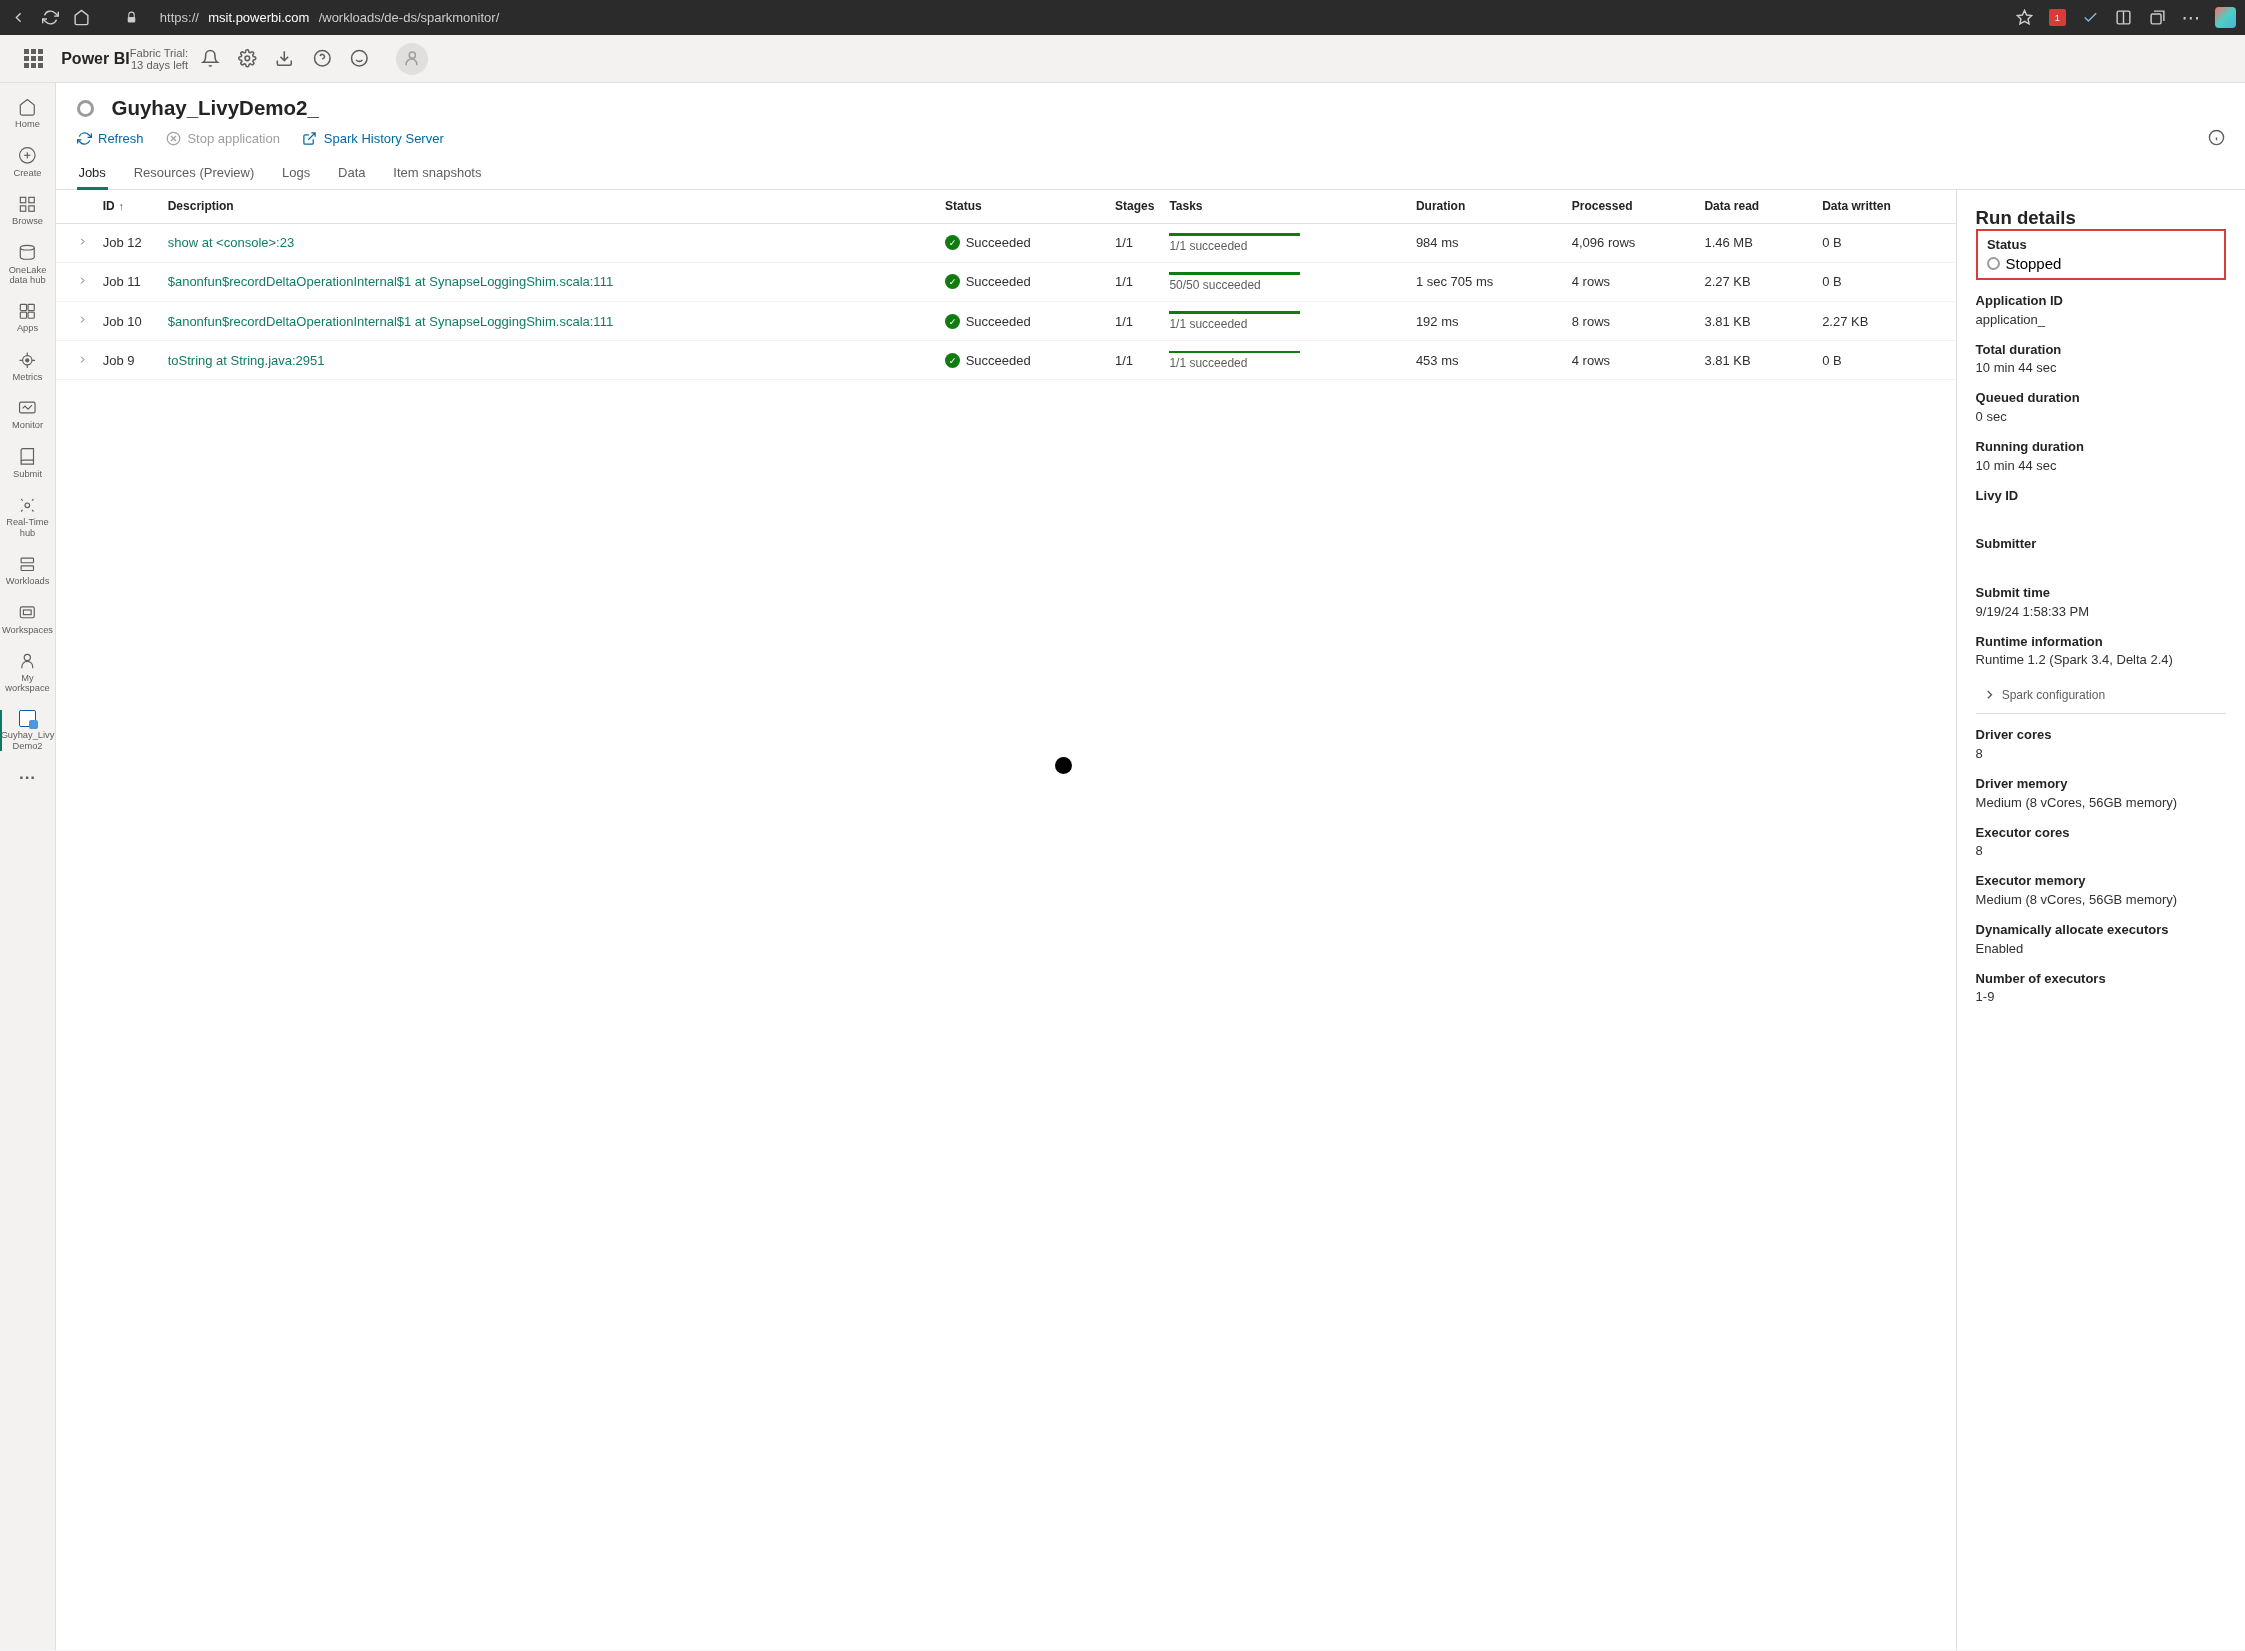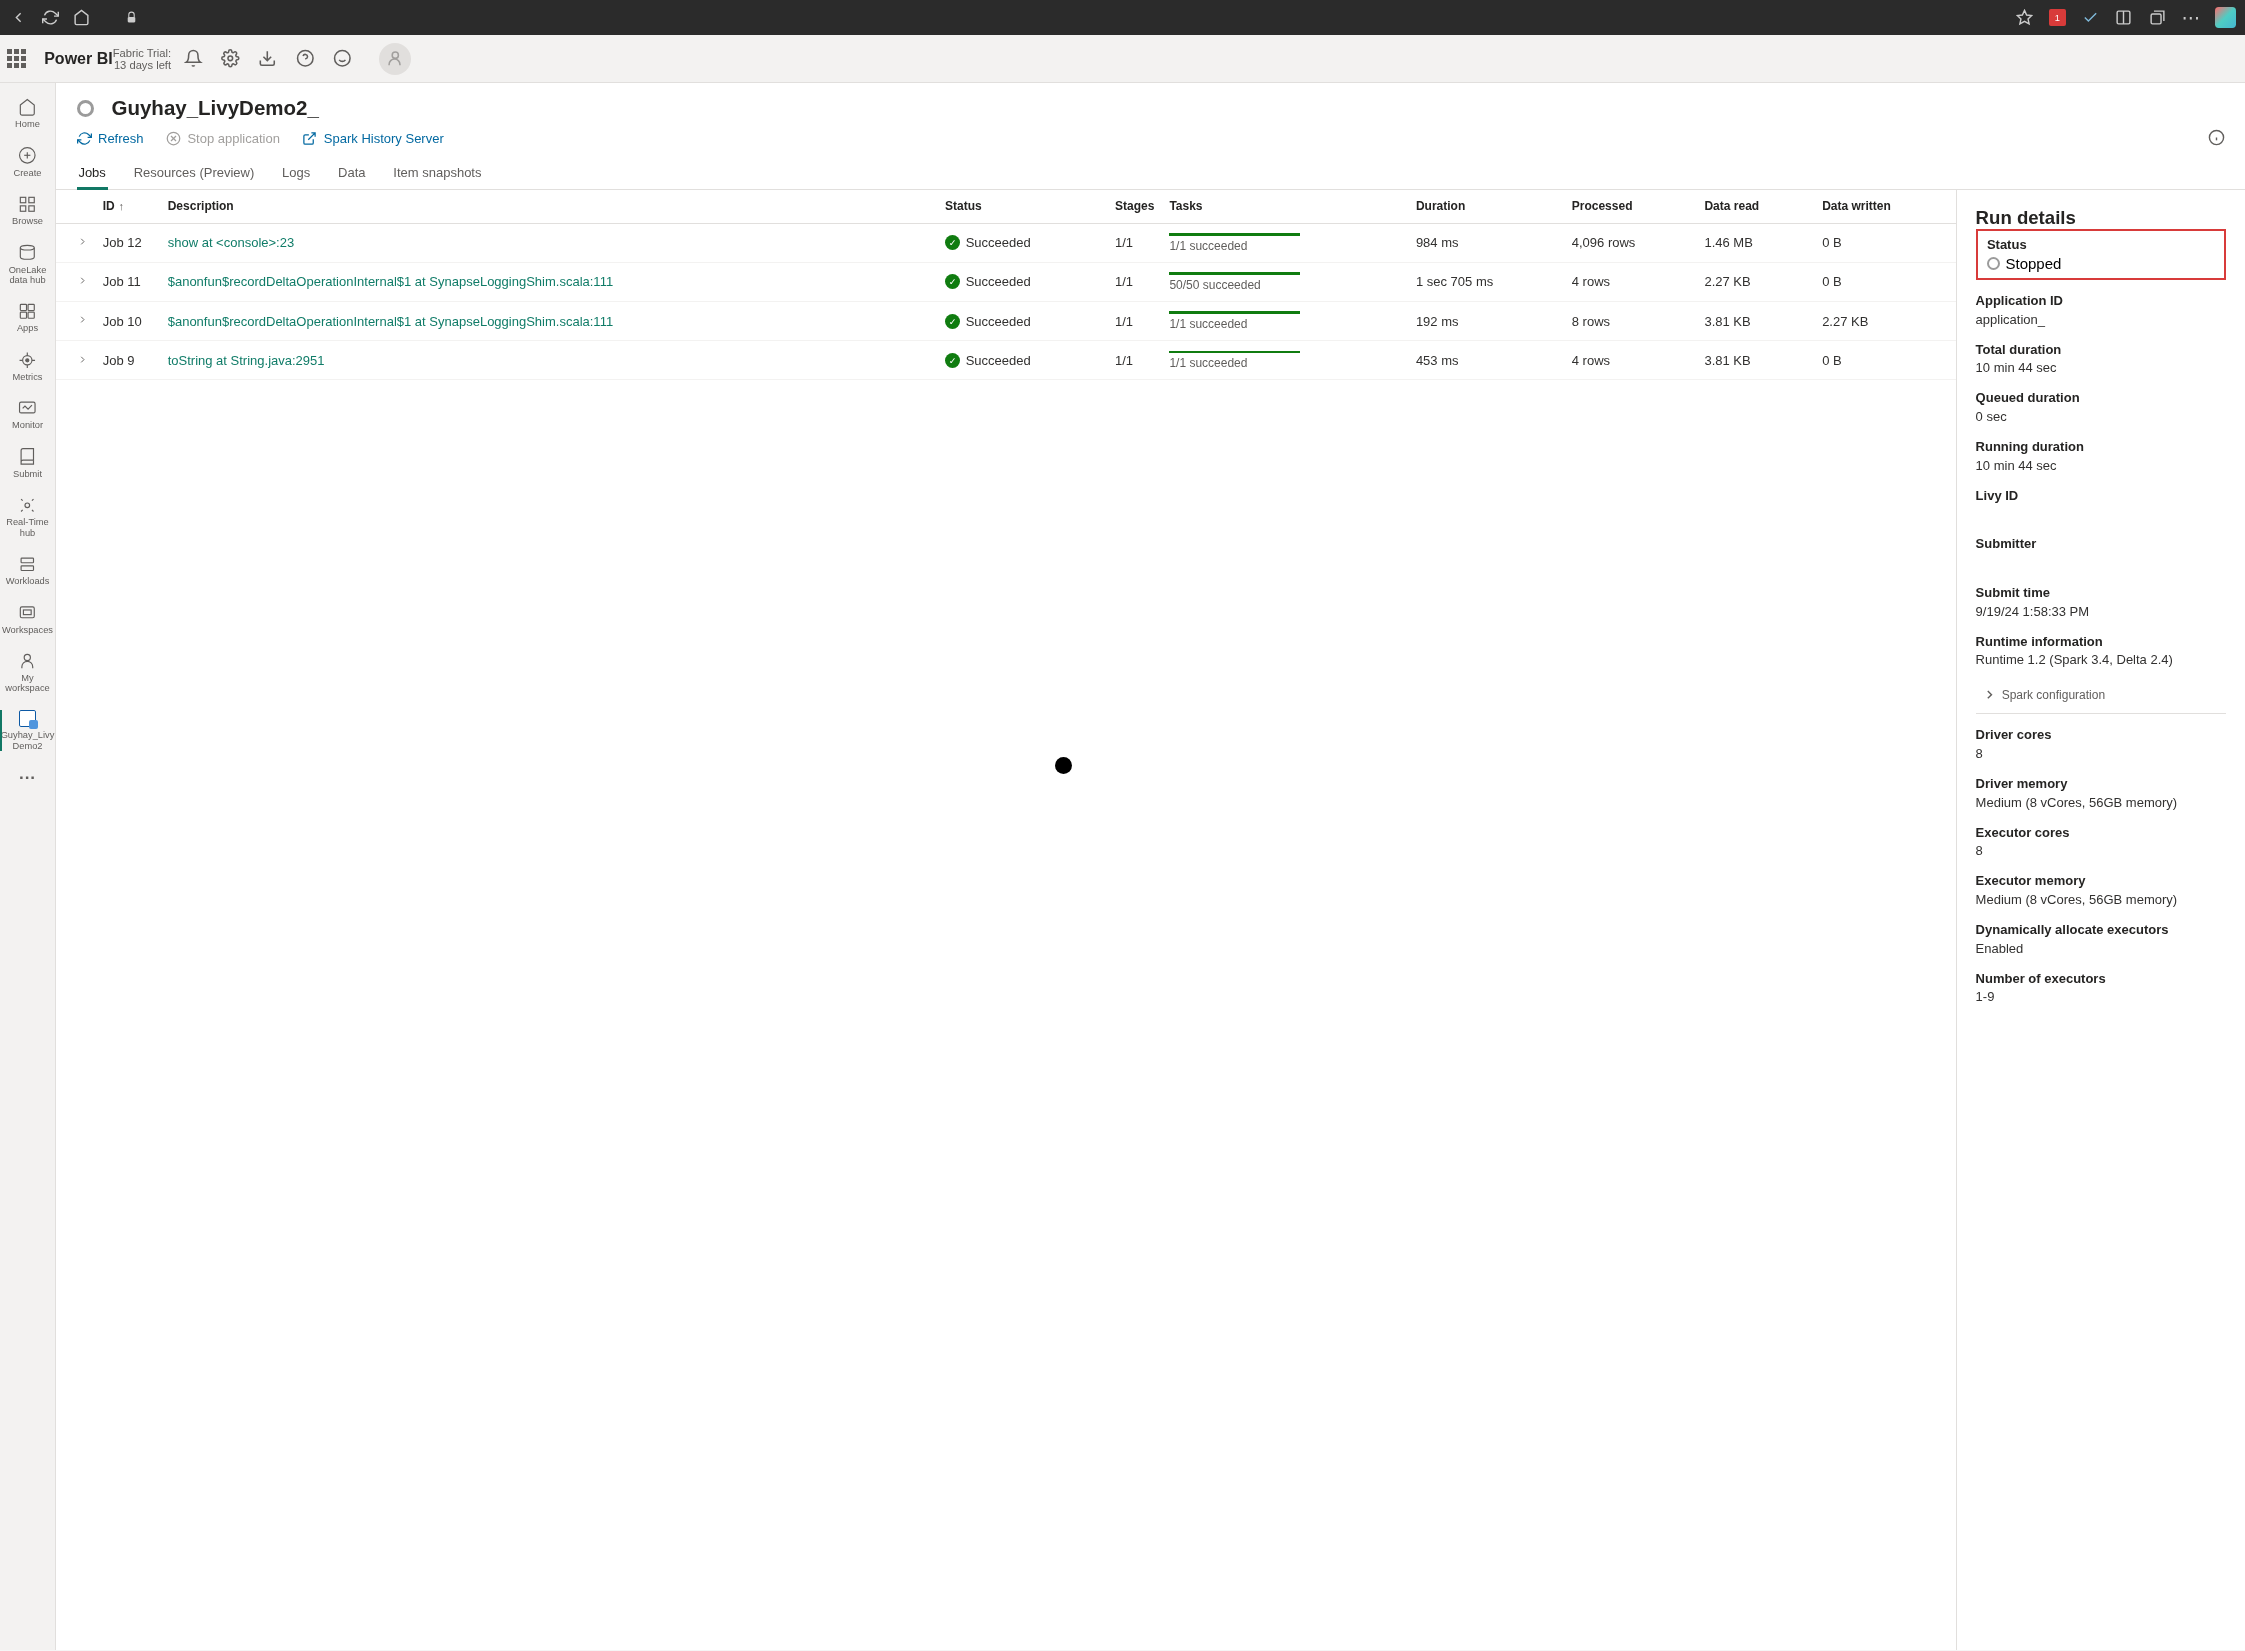--- a/index.html
+++ b/index.html
@@ -9,21 +9,21 @@
 .browser-bar { background: #2b2b2b; height: 35px; display: flex; align-items: center; padding: 0 9.3px; gap: 13px; }
 .browser-icon { color: #ccc; display: flex; align-items: center; justify-content: center; width: 18.6px; height: 18.6px; }
 .url-bar { flex: 1; display: flex; align-items: center; gap: 9.3px; color: #ccc; font-size: 13px; padding: 0 5.6px; }
 .url-text { color: #ccc; }
 .url-domain { color: #fff; }
 .browser-right { display: flex; align-items: center; gap: 15px; margin-left: auto; }
 .red-badge { background: #d83b3a; color: #fff; font-size: 9.3px; padding: 0.9px 3.7px; border-radius: 1.9px; position: relative; width: 17px; height: 17px; display: flex; align-items: center; justify-content: center; }
 .copilot-icon { width: 20.5px; height: 20.5px; border-radius: 3.7px; background: linear-gradient(135deg, #ff6b6b, #4ecdc4, #45b7d1); }
 
 
-.top-header { background: #f3f2f1; height: 48px; display: flex; align-items: center; padding: 0 7px; border-bottom: 0.9px solid #e1dfdd; }
+.top-header { background: #f3f2f1; height: 48px; display: flex; align-items: center; padding: 0 24px; border-bottom: 0.9px solid #e1dfdd; }
 .waffle { width: 18.6px; height: 18.6px; display: grid; grid-template-columns: repeat(3, 1fr); grid-template-rows: repeat(3, 1fr); gap: 1.9px; margin-right: 18.6px; }
 .waffle span { background: #605e5c; }
 .brand { font-size: 16px; font-weight: 600; color: #252423; }
 .search-container { margin-left: auto; margin-right: auto; width: 438px; background: #fff; border: 0.9px solid #d2d0ce; border-radius: 3.7px; height: 34px; display: flex; align-items: center; padding: 0 11.2px; gap: 7.5px; color: #605e5c; }
 .trial-text { color: #605e5c; font-size: 11.2px; text-align: right; margin-right: 13px; }
 .header-actions { display: flex; align-items: center; gap: 18.6px; color: #605e5c; }
 .avatar-circle { width: 32px; height: 32px; border-radius: 50%; background: #e1dfdd; display: flex; align-items: center; justify-content: center; margin-left: 9.3px; }
 
 
 .app-body { display: flex; height: calc(100vh - 84px); }
@@ -101,20 +101,25 @@
       <svg viewBox="0 0 24 24" width="17" height="17" fill="none" stroke="#ccc" stroke-width="2">
         <path d="M3 9l9-7 9 7v11a2 2 0 01-2 2H5a2 2 0 01-2-2z"></path>
       </svg>
     </div>
   <div class="browser-icon" style="margin-left:18.6px;">
       <svg viewBox="0 0 24 24" width="13" height="13" fill="#ccc">
         <rect x="5" y="11" width="14" height="10" rx="2"></rect>
         <path d="M7 11V7a5 5 0 0110 0v4" fill="none" stroke="#ccc" stroke-width="2"></path>
       </svg>
     </div>
+  <div class="url-bar">
+    <span class="url-text">https://</span>
+      <span class="url-domain">msit.powerbi.com</span>
+      <span class="url-text">/workloads/de-ds/sparkmonitor/</span>
+  </div>
   <div class="browser-right">
     <div class="browser-icon">
         <svg viewBox="0 0 24 24" width="17" height="17" fill="none" stroke="#ccc" stroke-width="2">
           <polygon points="12 2 15 8.5 22 9.3 17 14 18.5 21 12 17.5 5.5 21 7 14 2 9.3 9 8.5 12 2"></polygon>
         </svg>
       </div>
     <div class="red-badge">
         <span>1</span>
       </div>
     <div class="browser-icon">

